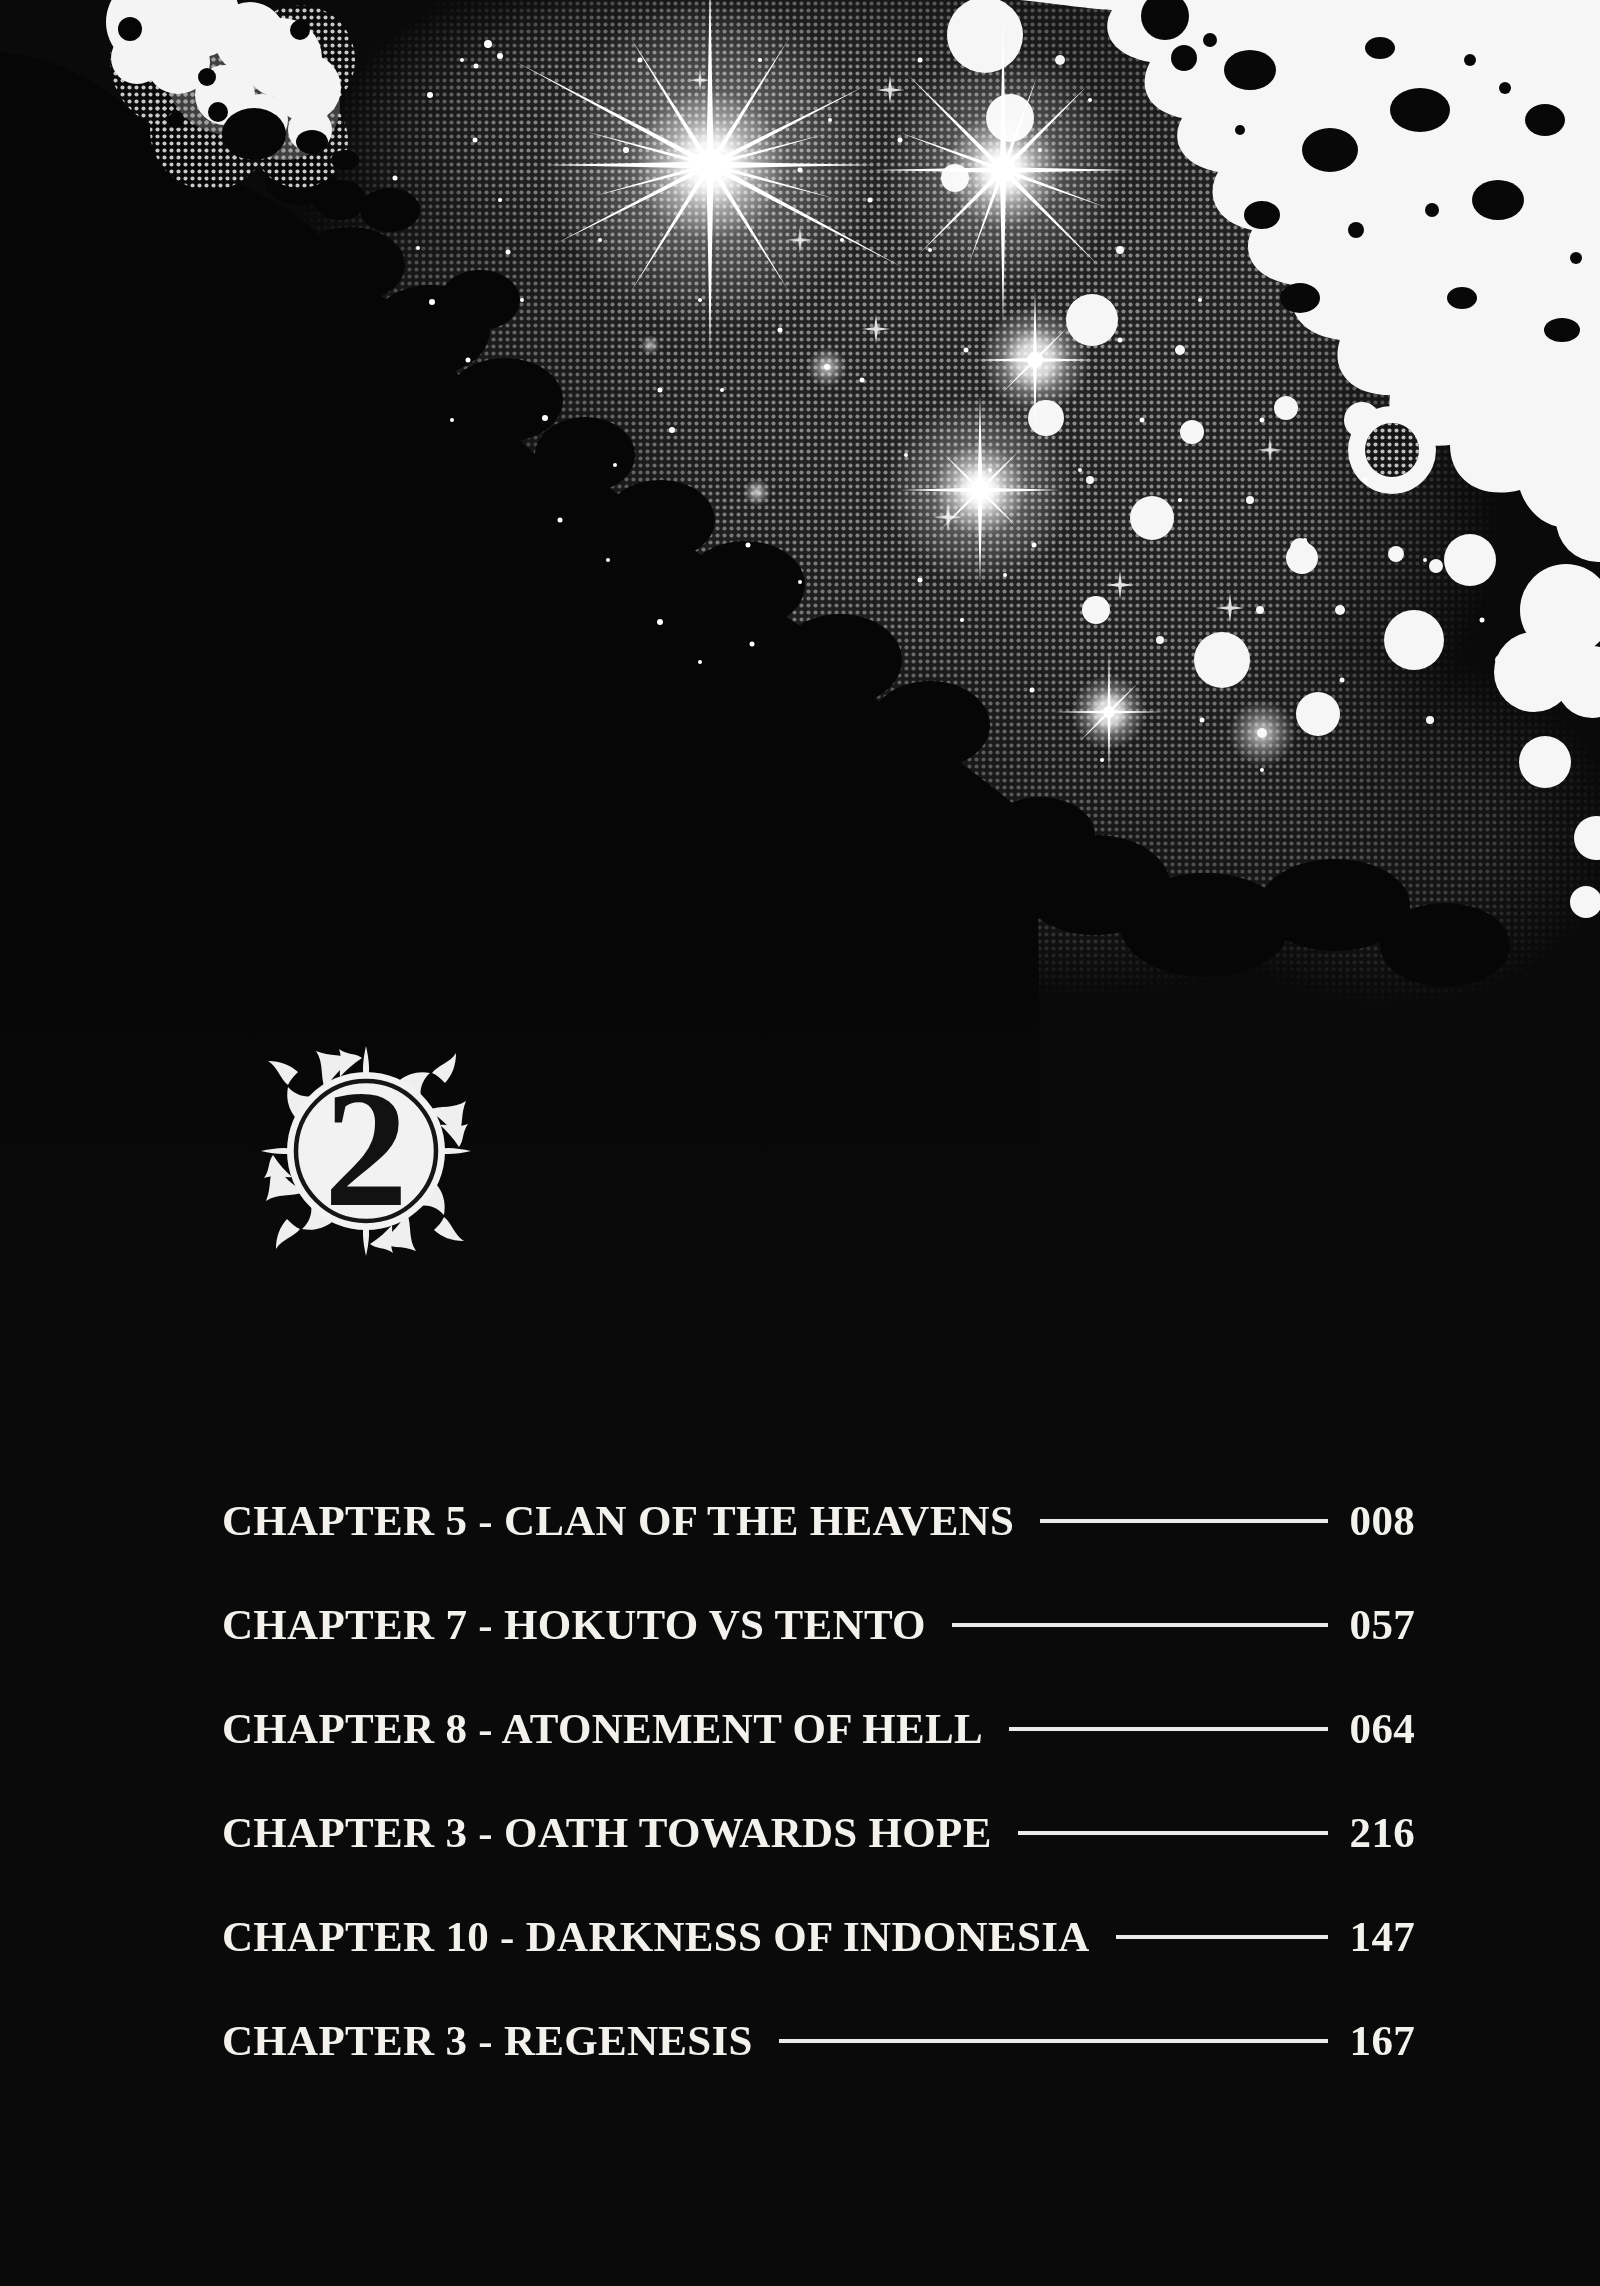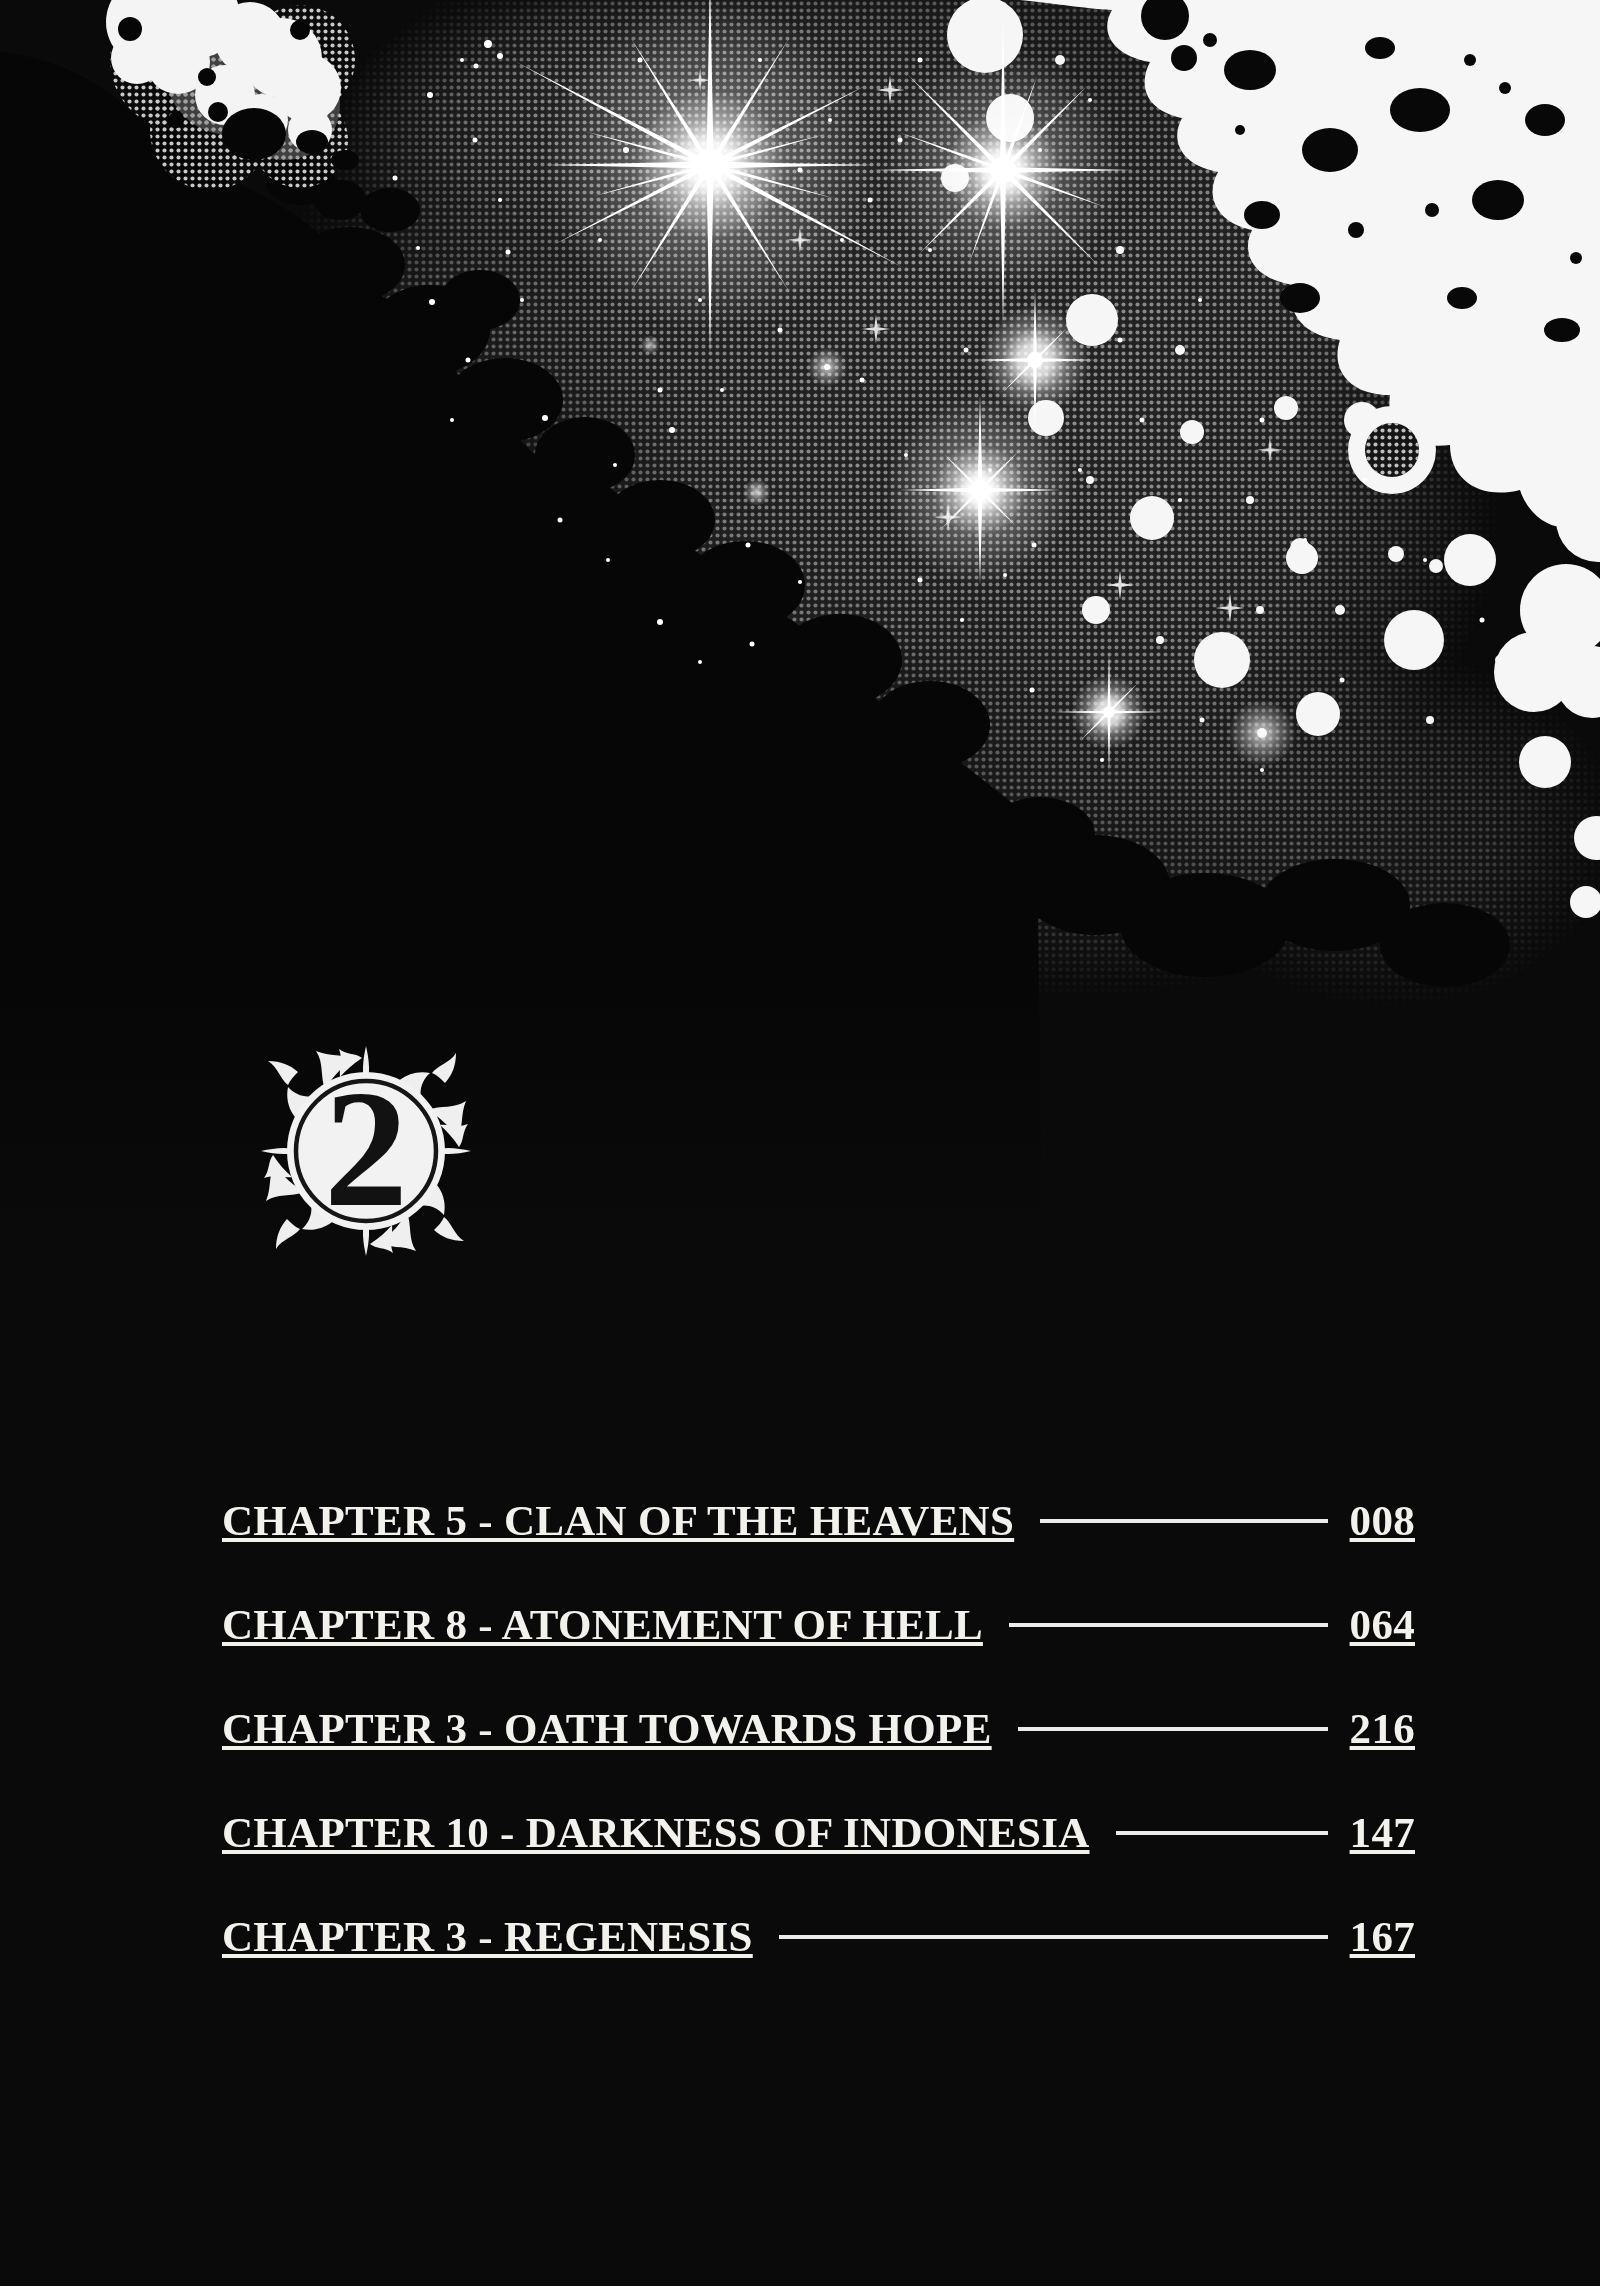--- a/index.html
+++ b/index.html
@@ -35,21 +35,20 @@
     position:absolute;left:0;top:1468px;width:1600px;
     box-sizing:border-box;padding:0 185px 0 222px;
     display:flex;flex-direction:column;
   }
   .toc-row{height:104px;display:flex;align-items:center;}
   .toc-title,.toc-page{
     font:700 43px/1 "Liberation Serif","DejaVu Serif",serif;
     color:var(--text);
     white-space:nowrap;
     letter-spacing:0.3px;
-    text-decoration:underline;
   }
   .toc-leader{
     flex:1;min-width:32px;height:0;
     border-top:4px solid var(--leader-line);
     margin:2px 22px 0 26px;
   }
 </style>
 </head>
 <body>
 
@@ -411,20 +410,25 @@
 
   <div class="toc">
 
     <div class="toc-row">
       <span class="toc-title">CHAPTER 5 - CLAN OF THE HEAVENS</span>
       <span class="toc-leader"></span>
       <span class="toc-page">008</span>
     </div>
 
 
+    <div class="toc-row">
+      <span class="toc-title">CHAPTER 7 - HOKUTO VS TENTO</span>
+      <span class="toc-leader"></span>
+      <span class="toc-page">057</span>
+    </div>
 
     <div class="toc-row">
       <span class="toc-title">CHAPTER 8 - ATONEMENT OF HELL</span>
       <span class="toc-leader"></span>
       <span class="toc-page">064</span>
     </div>
 
     <div class="toc-row">
       <span class="toc-title">CHAPTER 3 - OATH TOWARDS HOPE</span>
       <span class="toc-leader"></span>

